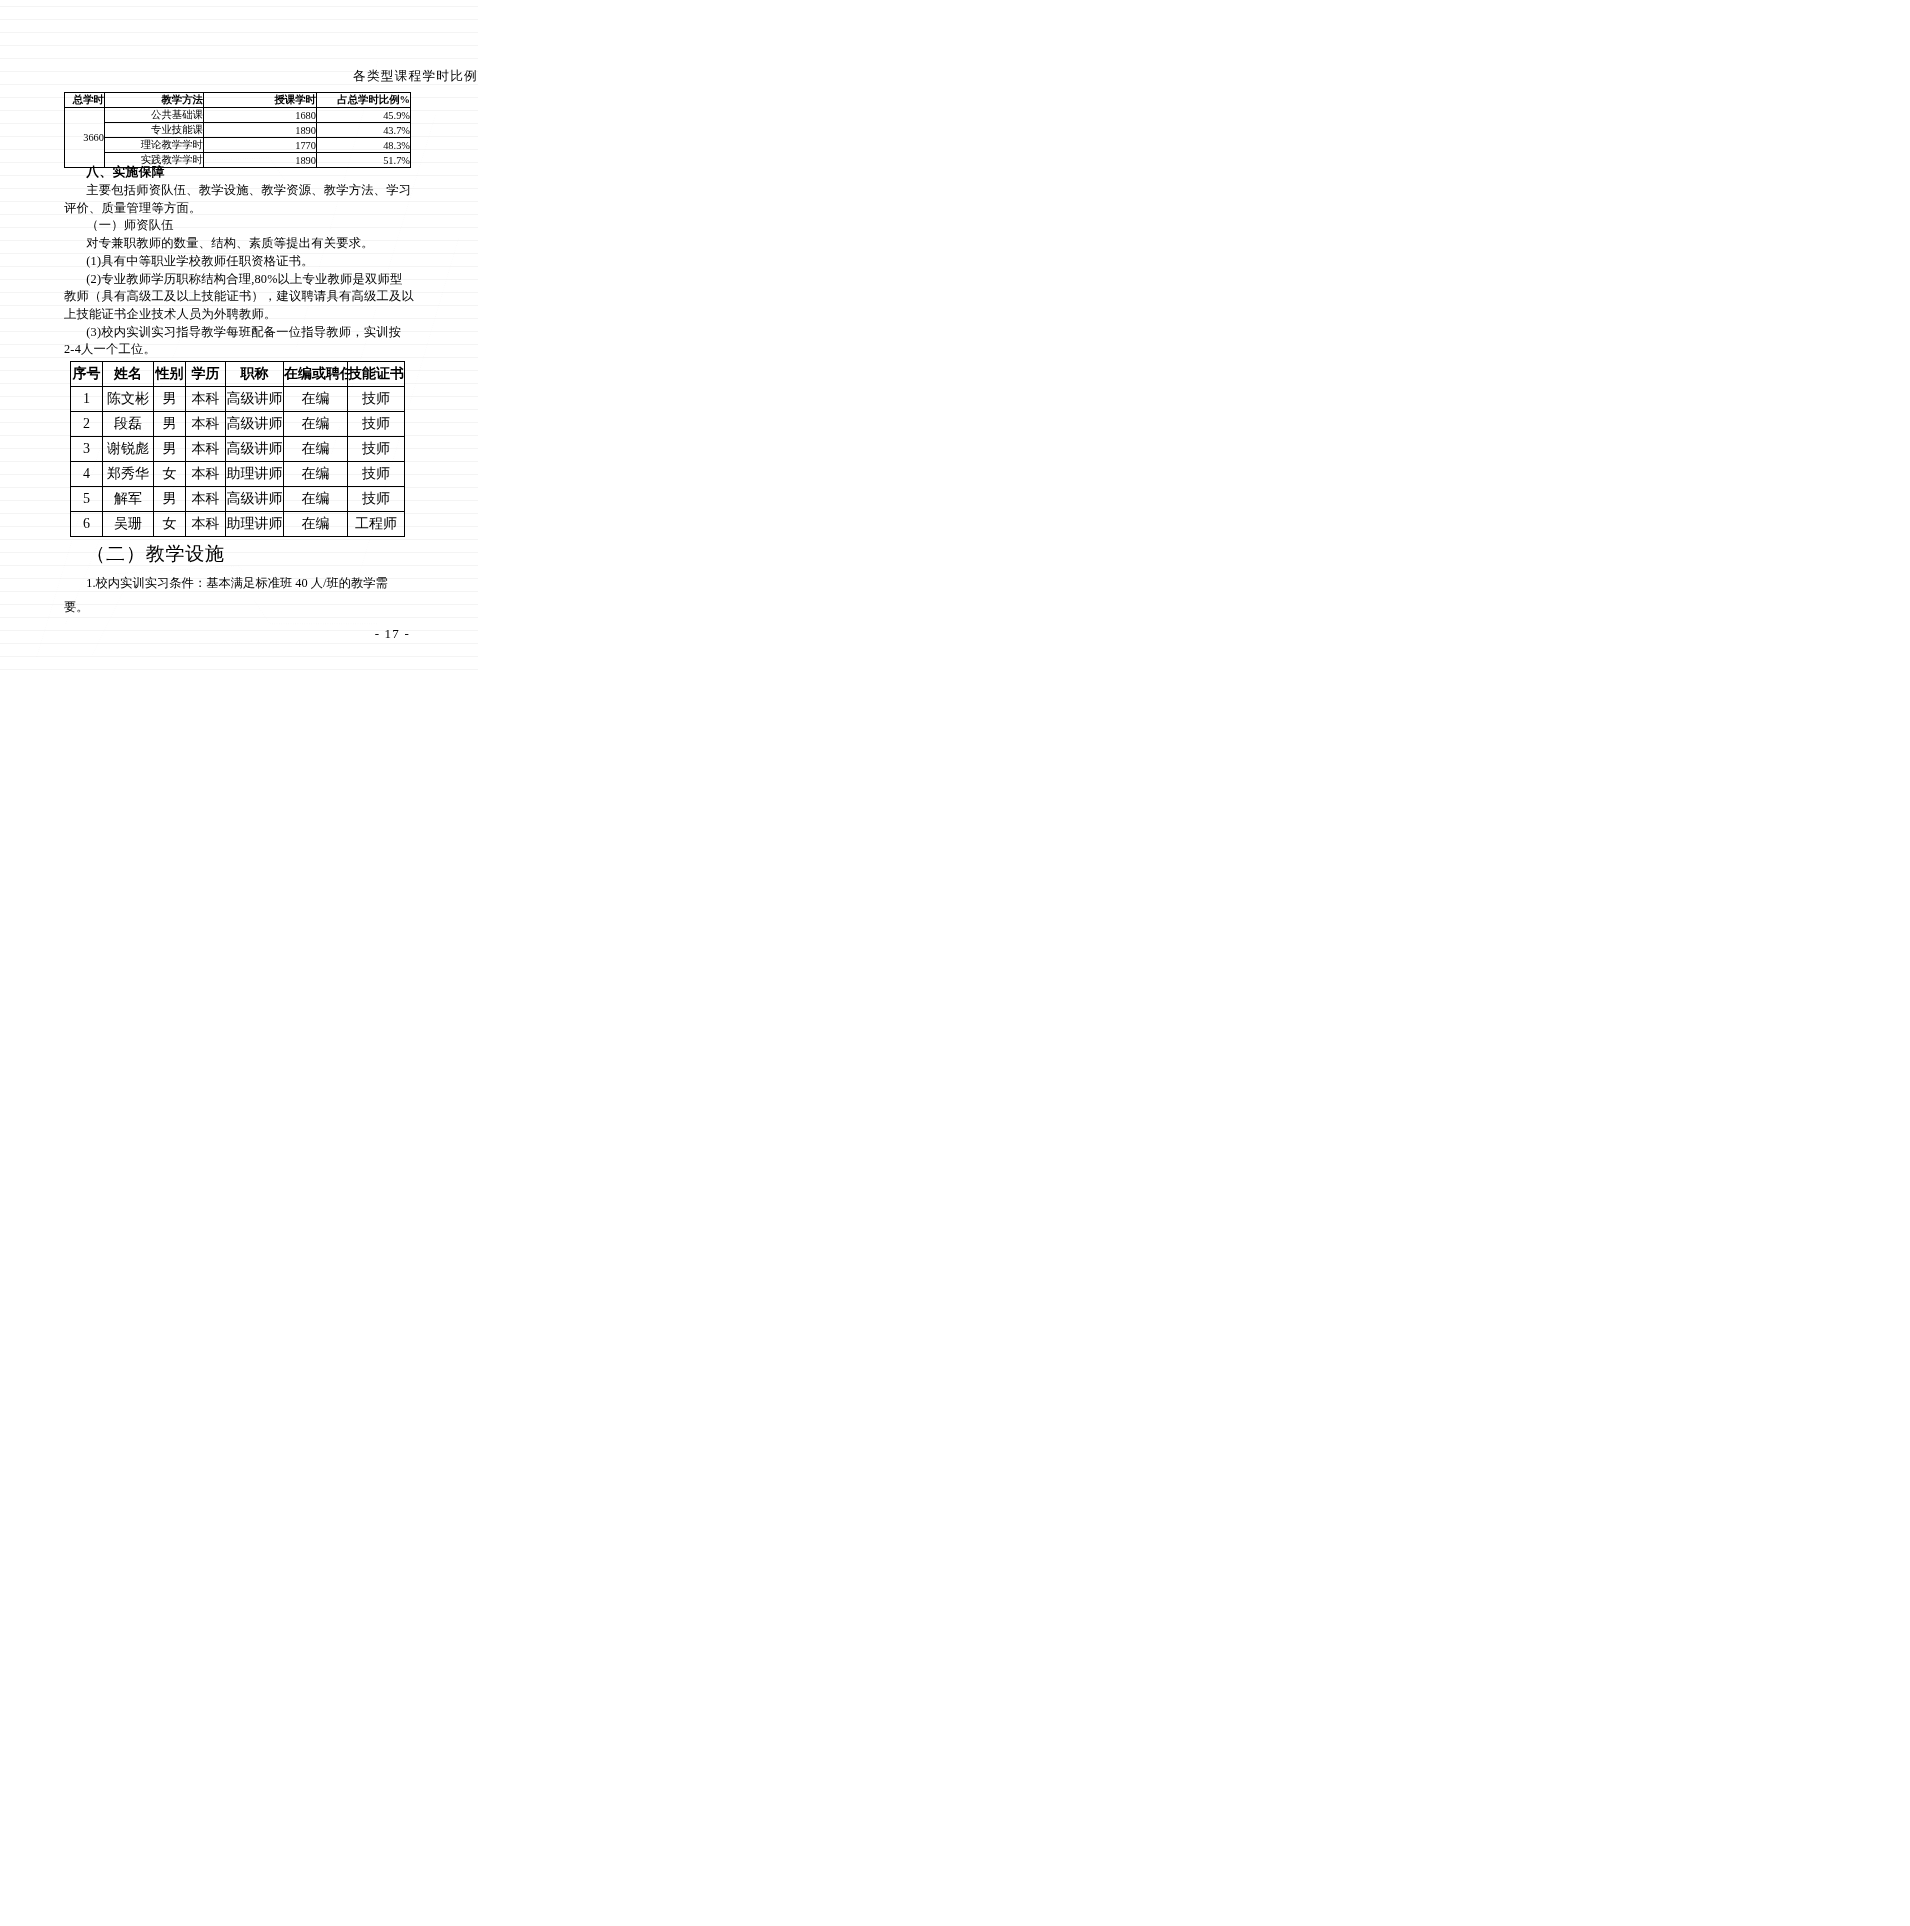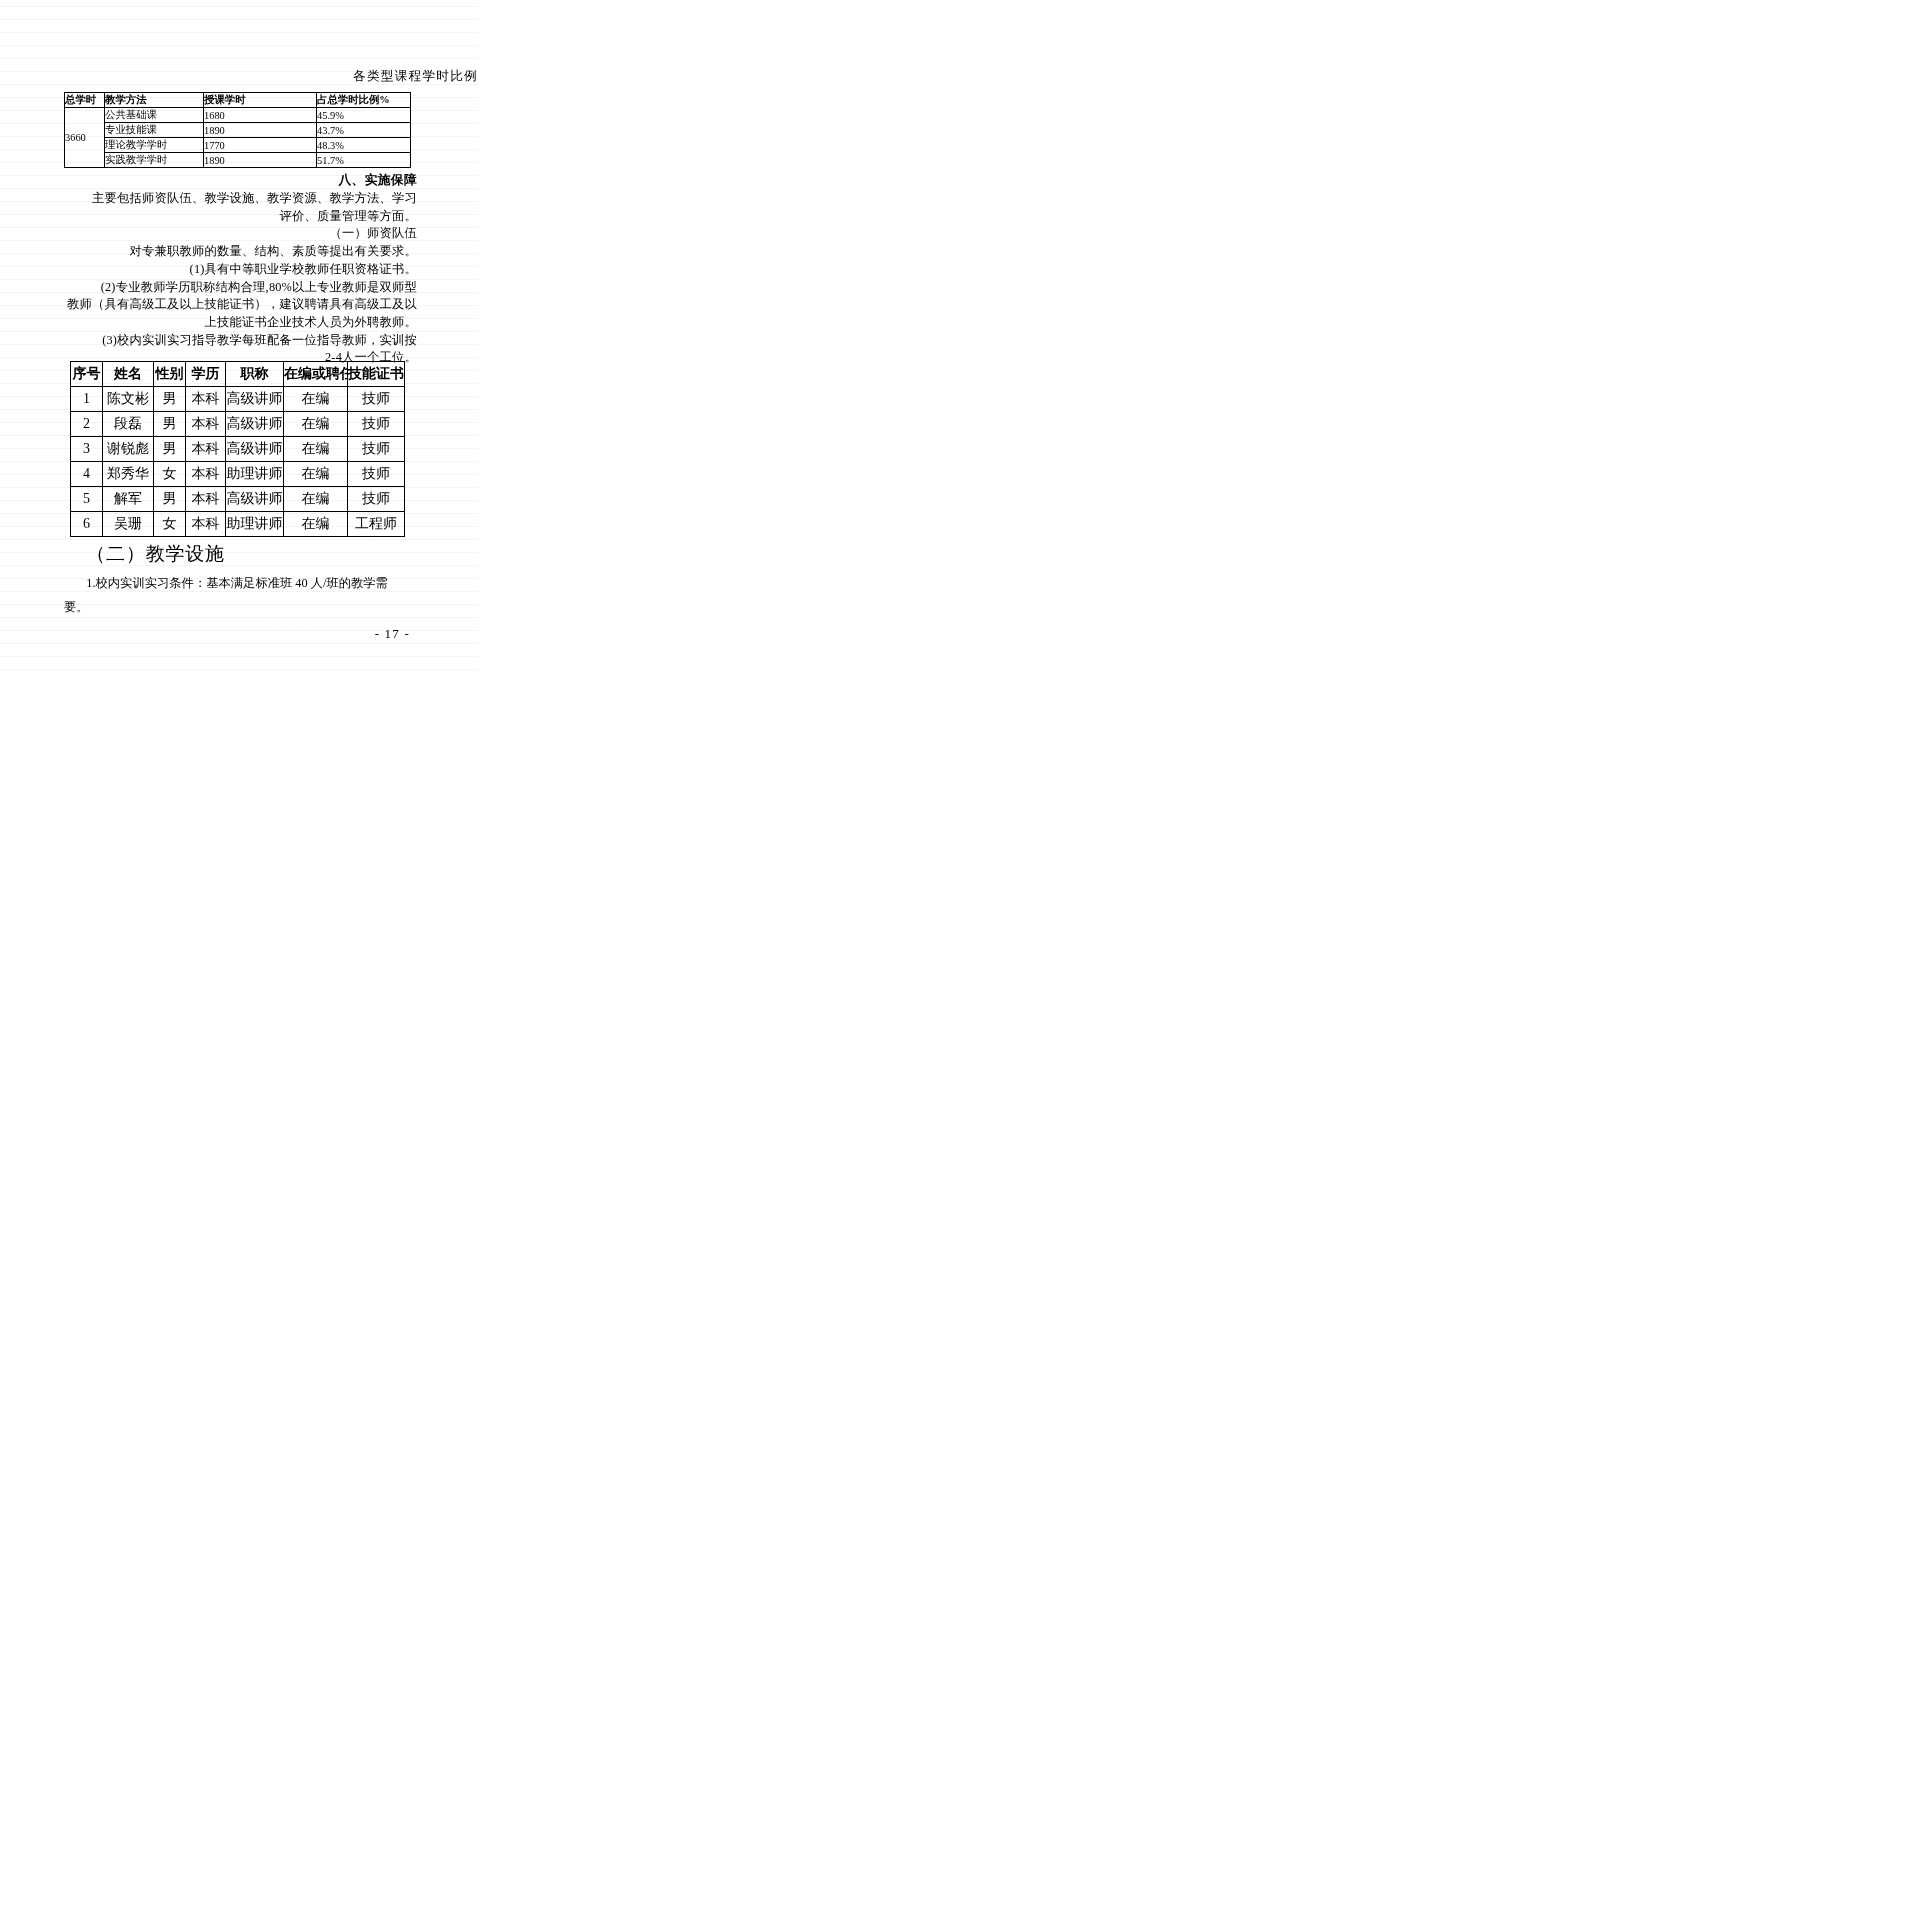--- a/index.html
+++ b/index.html
@@ -29,28 +29,28 @@
 
   
   .hours-wrap { position: absolute; top: 92px; left: 64px; }
   table.hours {
     border-collapse: collapse; width: 346px; table-layout: fixed;
     font-size: 10.4px; border: 1.2px solid #000;
   }
   .hours th, .hours td {
     border-left: 0.4px solid #000; border-right: 0.4px solid #000;
     border-top: 0.8px solid #000; border-bottom: 0.8px solid #000;
-    text-align: left; vertical-align: middle; padding: 0;
+    text-align: right; vertical-align: middle; padding: 0;
     overflow: hidden; white-space: nowrap;
   }
   .hours th { height: 15.4px; font-weight: bold; }
   .hours td { height: 13px; font-weight: normal; }
 
   
-  .sec8 { position: absolute; top: 171px; left: 64px; width: 353px; font-size: 12.3px; text-align: right; }
+  .sec8 { position: absolute; top: 163px; left: 64px; width: 353px; font-size: 12.3px; }
   .sec8 .h8 {
     font-family: "Liberation Sans", "DejaVu Sans", sans-serif;
     font-weight: bold; font-size: 12.7px; line-height: 19px;
     text-indent: 22.3px; letter-spacing: 0.4px;
   }
   .sec8 .ln { line-height: 17.7px; letter-spacing: 0.2px; white-space: nowrap; }
   .indent { text-indent: 22.3px; }
 
   
   .teach-wrap { position: absolute; top: 361px; left: 70px; }

